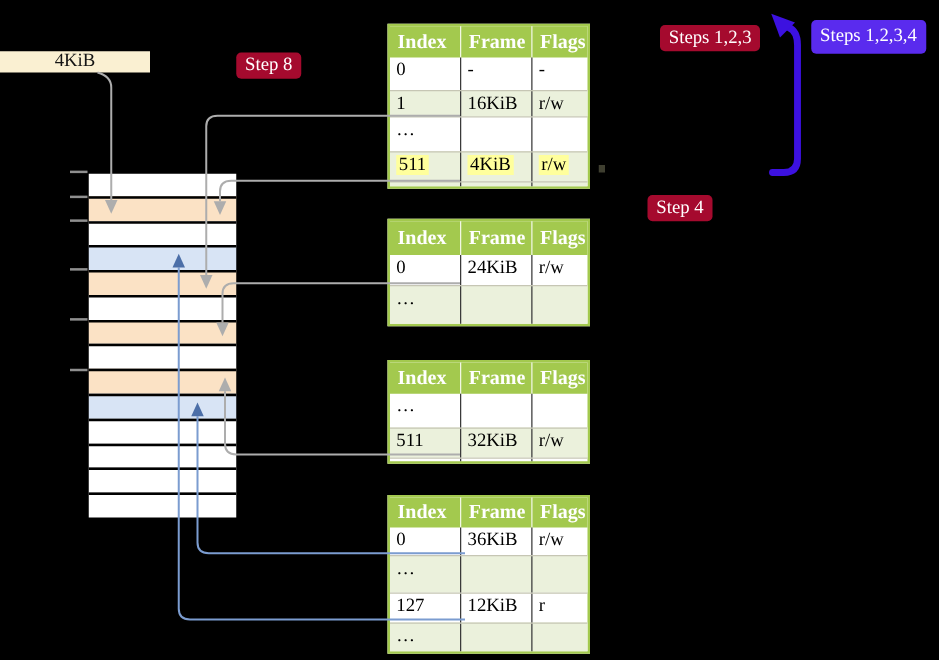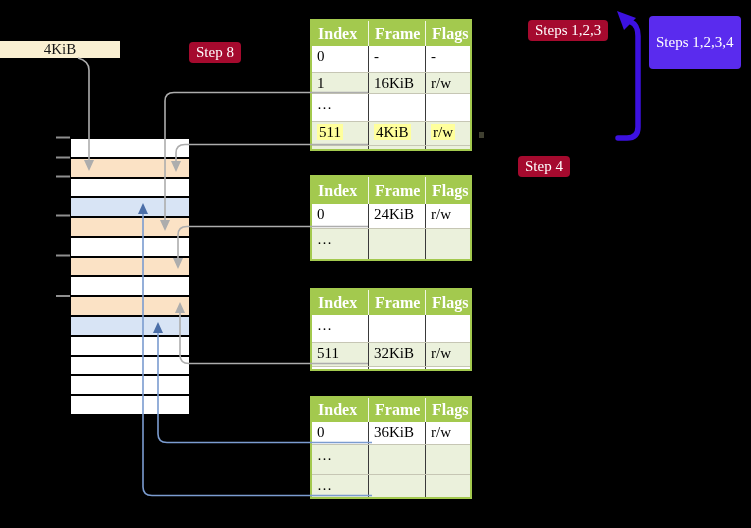--- a/index.html
+++ b/index.html
@@ -2,21 +2,21 @@
 <html style="--page_table_fill: #fbe2c5; --data_page_fill: #d8e4f5; --frame_label_fill: #faf0d2; --table_header: #a3c94e; --table_row_alt: #ebf1dc; --highlight: #ffff9c; --step_label: #a50a2e; --steps_all_label: #5a2bee; --big_arrow: #3c11e0; --connector_gray: #adadad; --connector_blue: #7b9cd0; --connector_blue_head: #4c6fa8;"><head>
 <meta charset="utf-8">
 <style>
   html,body{margin:0;padding:0;background:#000;}
   .stage{position:relative;width:751px;height:528px;background:#000;overflow:hidden;
          font-family:"Liberation Serif","DejaVu Serif",serif;}
   
   .badge{position:absolute;color:#fff;font-size:15px;line-height:1.1;padding:2px 7px;
          border-radius:4px;white-space:nowrap;}
   .badge.red{background:var(--step_label,#a50a2e);}
-  .badge.purple{background:var(--steps_all_label,#5a2bee);padding:18px 7px;}
+  .badge.purple{background:var(--steps_all_label,#5a2bee);padding:5px 7px;}
   .step0{left:189px;top:42px;}
   .steps123{left:508px;top:20px;margin-left:20px;}
   .steps1234{left:649px;top:16px;}
   .step4{left:518px;top:156px;text-align:right;}
   
   .frame-label{position:absolute;left:0;top:41px;width:120px;height:17px;
                background:var(--frame_label_fill,#faf0d2);color:#151515;font-size:15px;
                line-height:17px;text-align:center;}
   
   .memcol{position:absolute;left:70px;top:138px;width:120px;height:277px;
@@ -162,20 +162,25 @@
     <div class="tr" style="height:22px">
       <div class="td">0</div>
       <div class="td">36KiB</div>
       <div class="td last">r/w</div>
     </div>
     <div class="tr shade" style="height:30px">
       <div class="td">…</div>
       <div class="td"></div>
       <div class="td last"></div>
     </div>
+    <div class="tr" style="height:24px">
+      <div class="td">127</div>
+      <div class="td">12KiB</div>
+      <div class="td last">r</div>
+    </div>
     <div class="tr shade" style="height:23px">
       <div class="td">…</div>
       <div class="td"></div>
       <div class="td last"></div>
     </div>
   </div>
 
   <svg class="overlay" width="751" height="528" viewBox="0 0 751 528">
 
     <line class="tick" x1="56" y1="137.5" x2="70" y2="137.5"></line>

